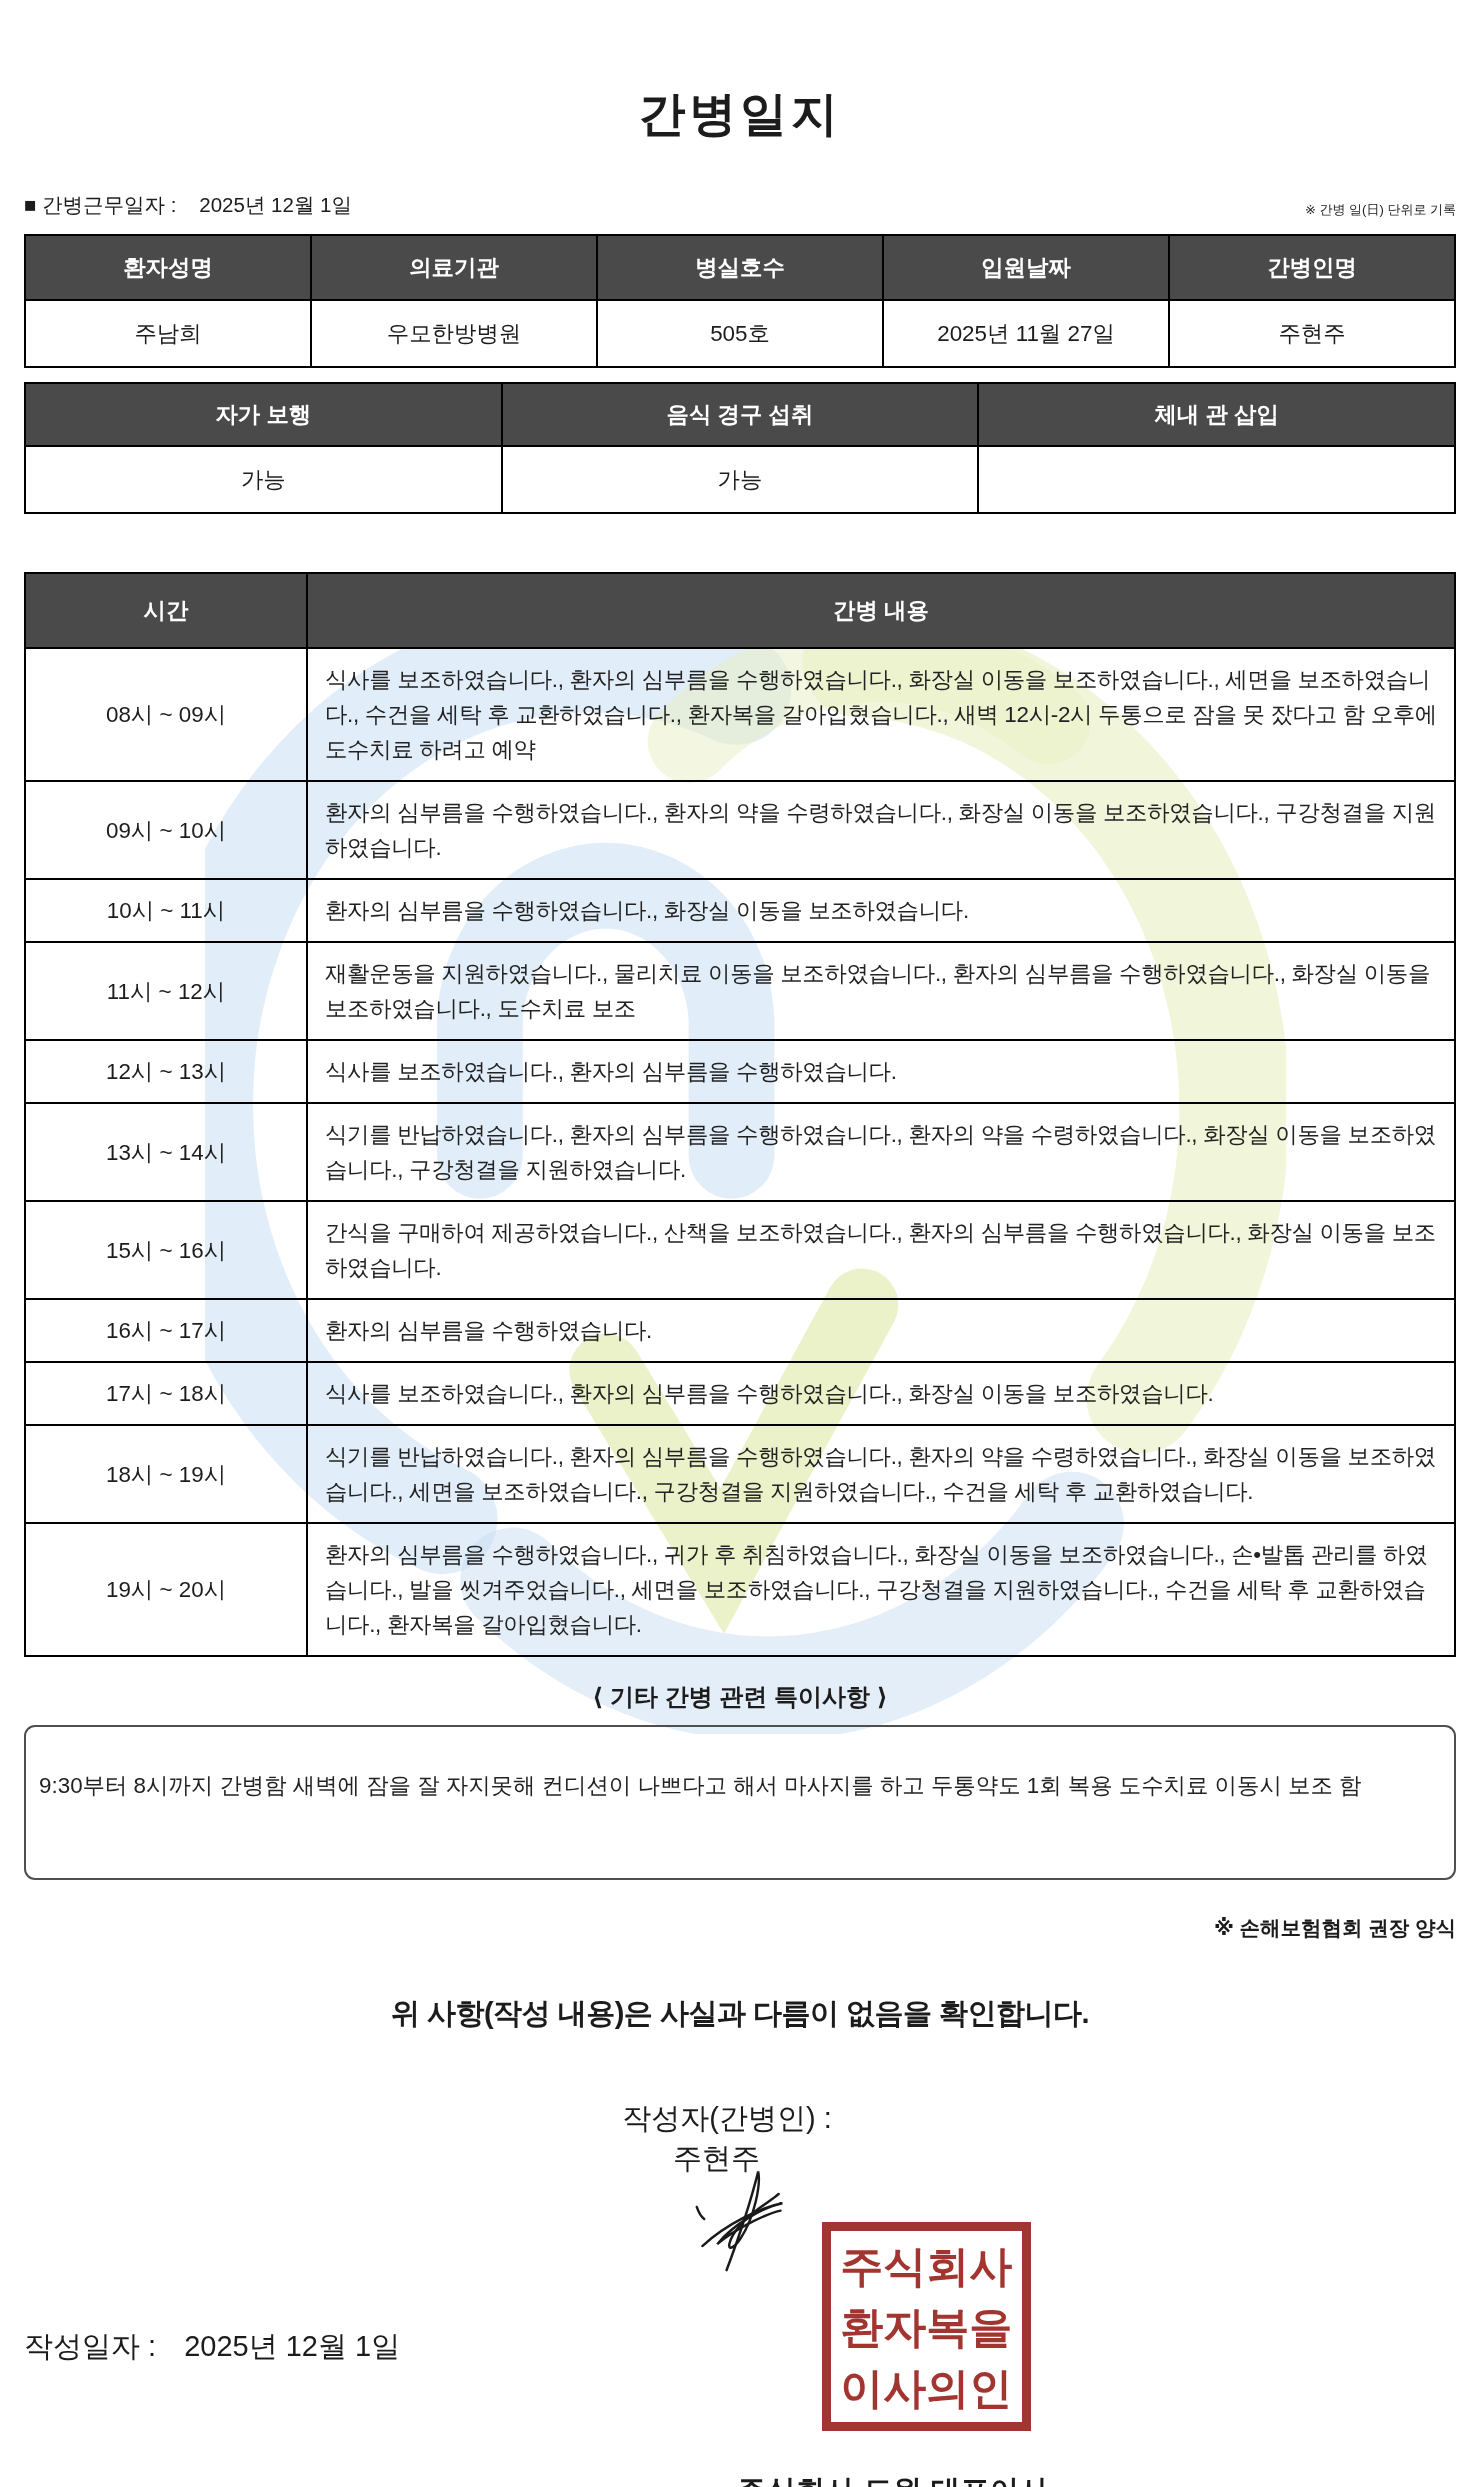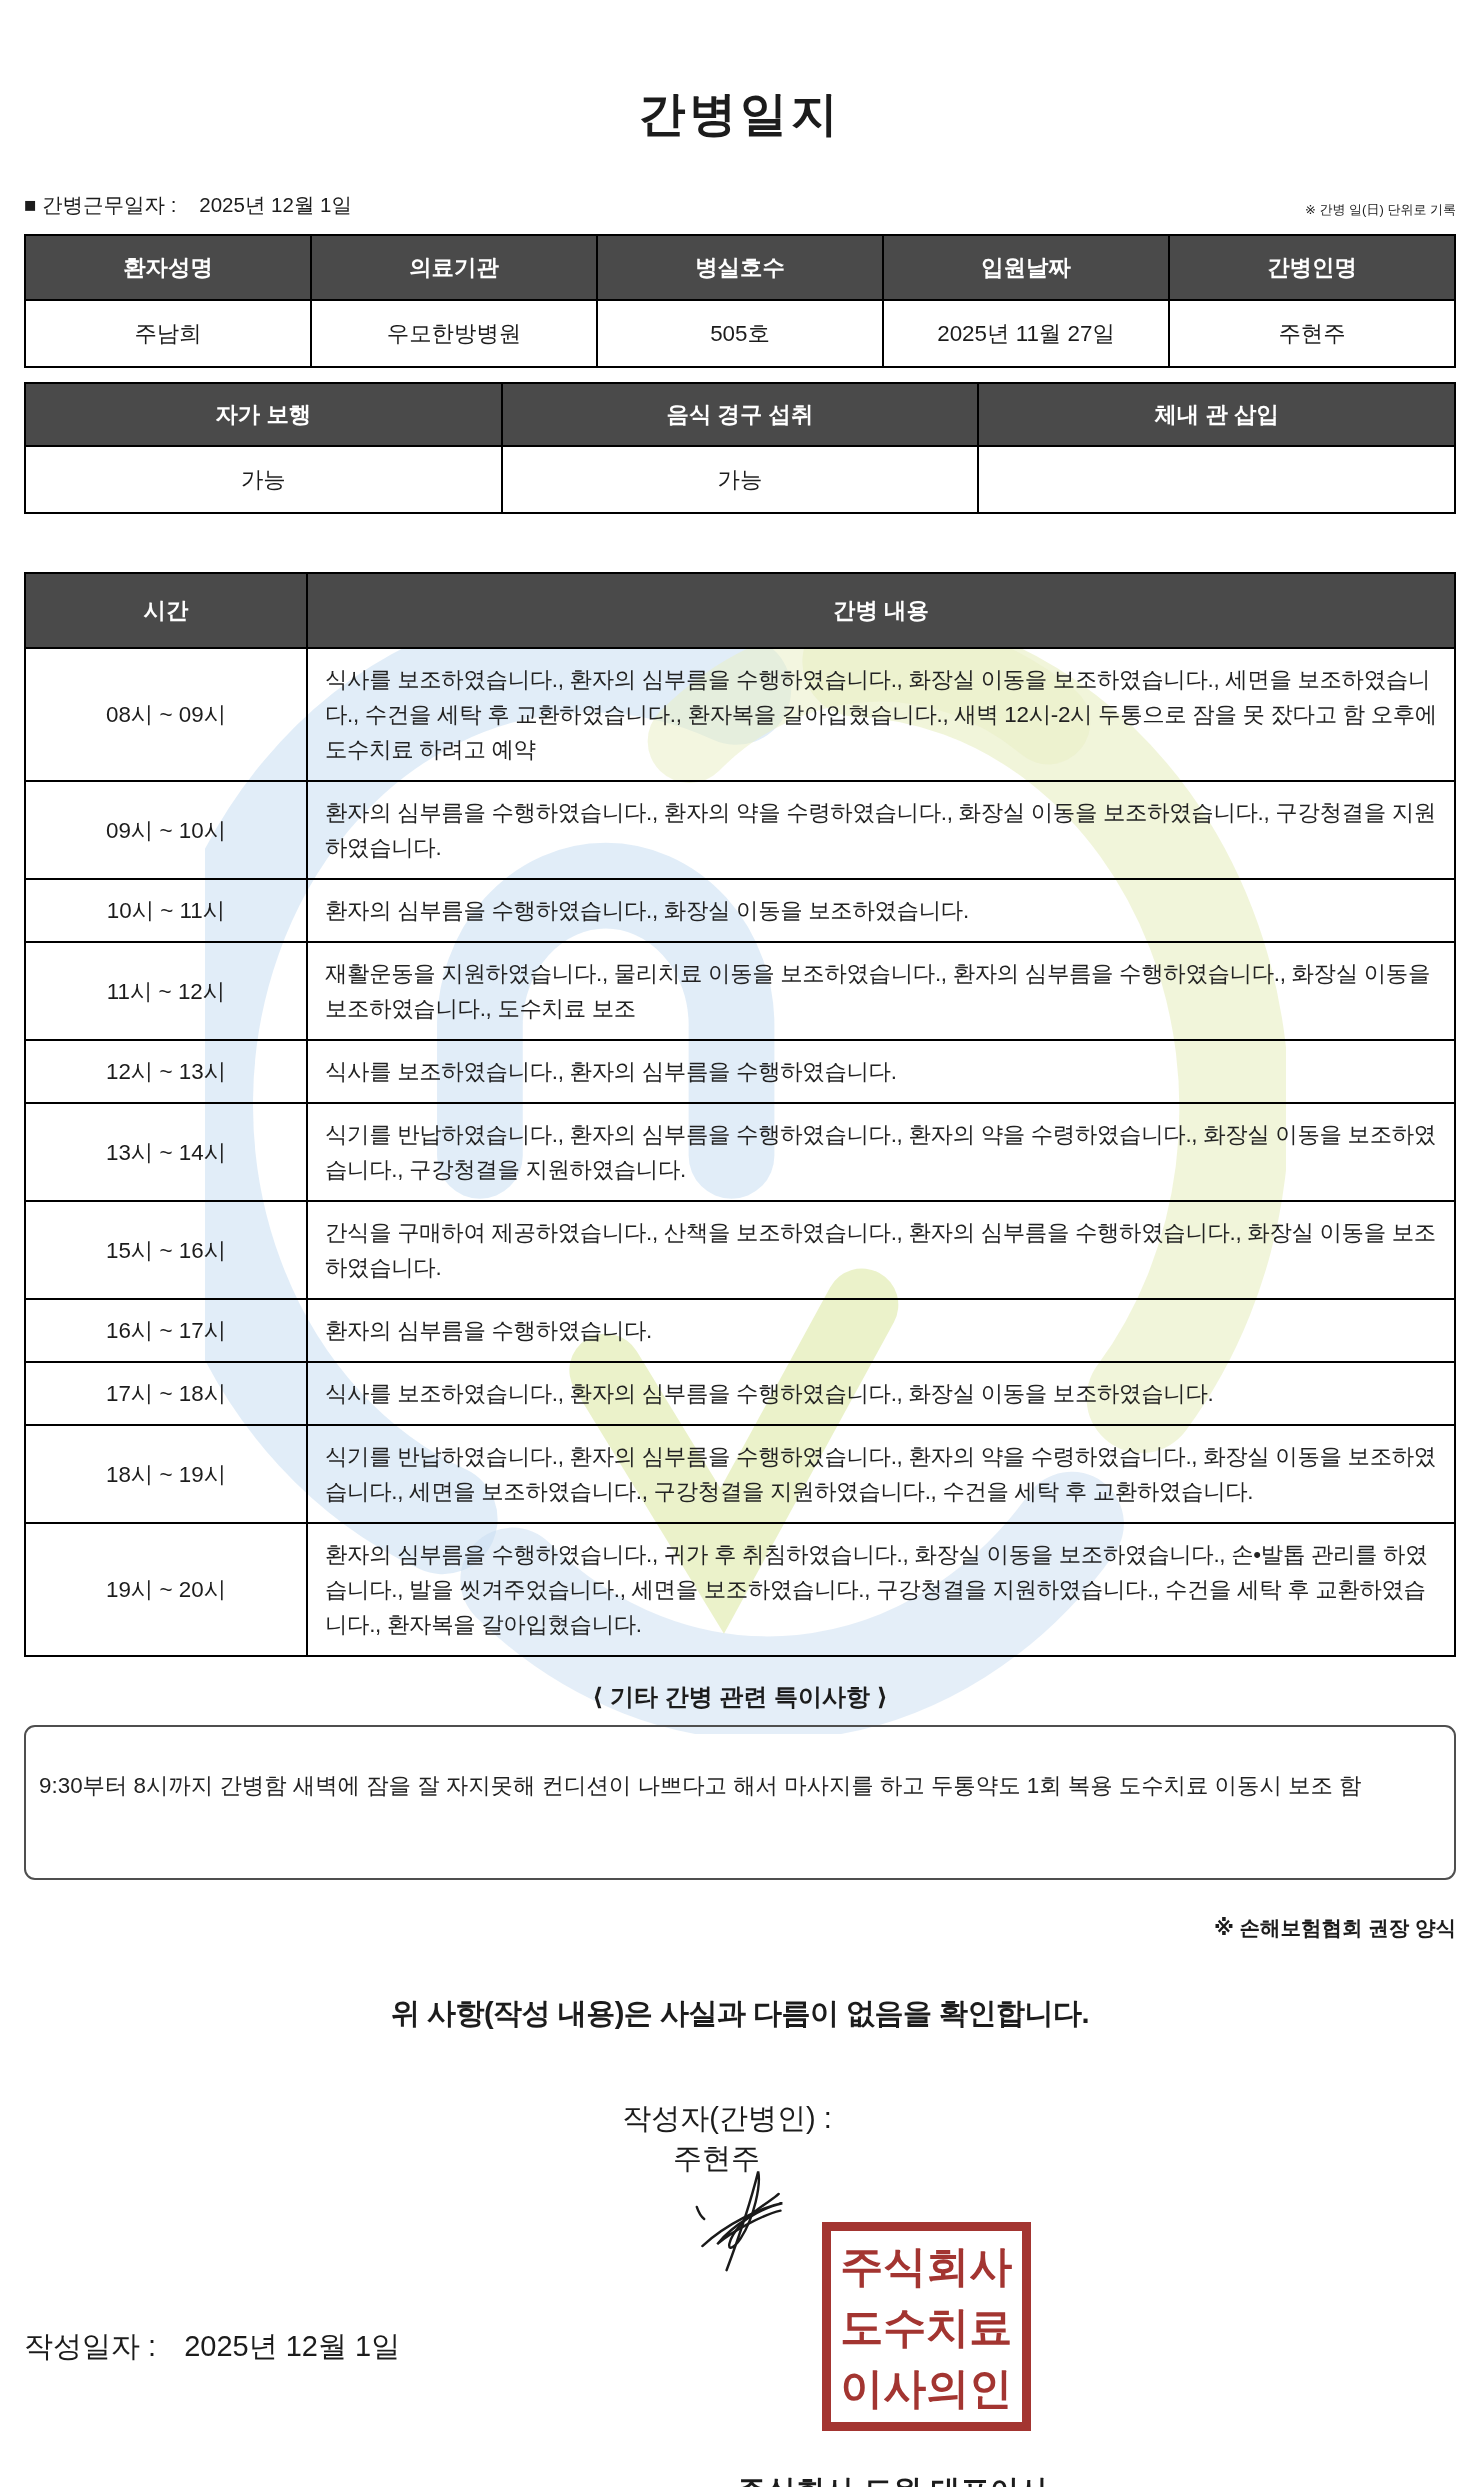--- a/index.html
+++ b/index.html
@@ -229,18 +229,18 @@
 
   <div class="date-line">
     <span class="date-label">작성일자 :</span>
     <span>2025년 12월 1일</span>
   </div>
 
   <div class="company-line">주식회사 도원    대표이사</div>
 
   <div class="stamp" style="border-color: rgb(163, 53, 49); color: rgb(163, 53, 49);">
     <div class="stamp-row">주식회사</div>
-    <div class="stamp-row">도수치료</div>
+    <div class="stamp-row">환자복을</div>
     <div class="stamp-row">이사의인</div>
   </div>
 
 </div>
 
 
 </body></html>

